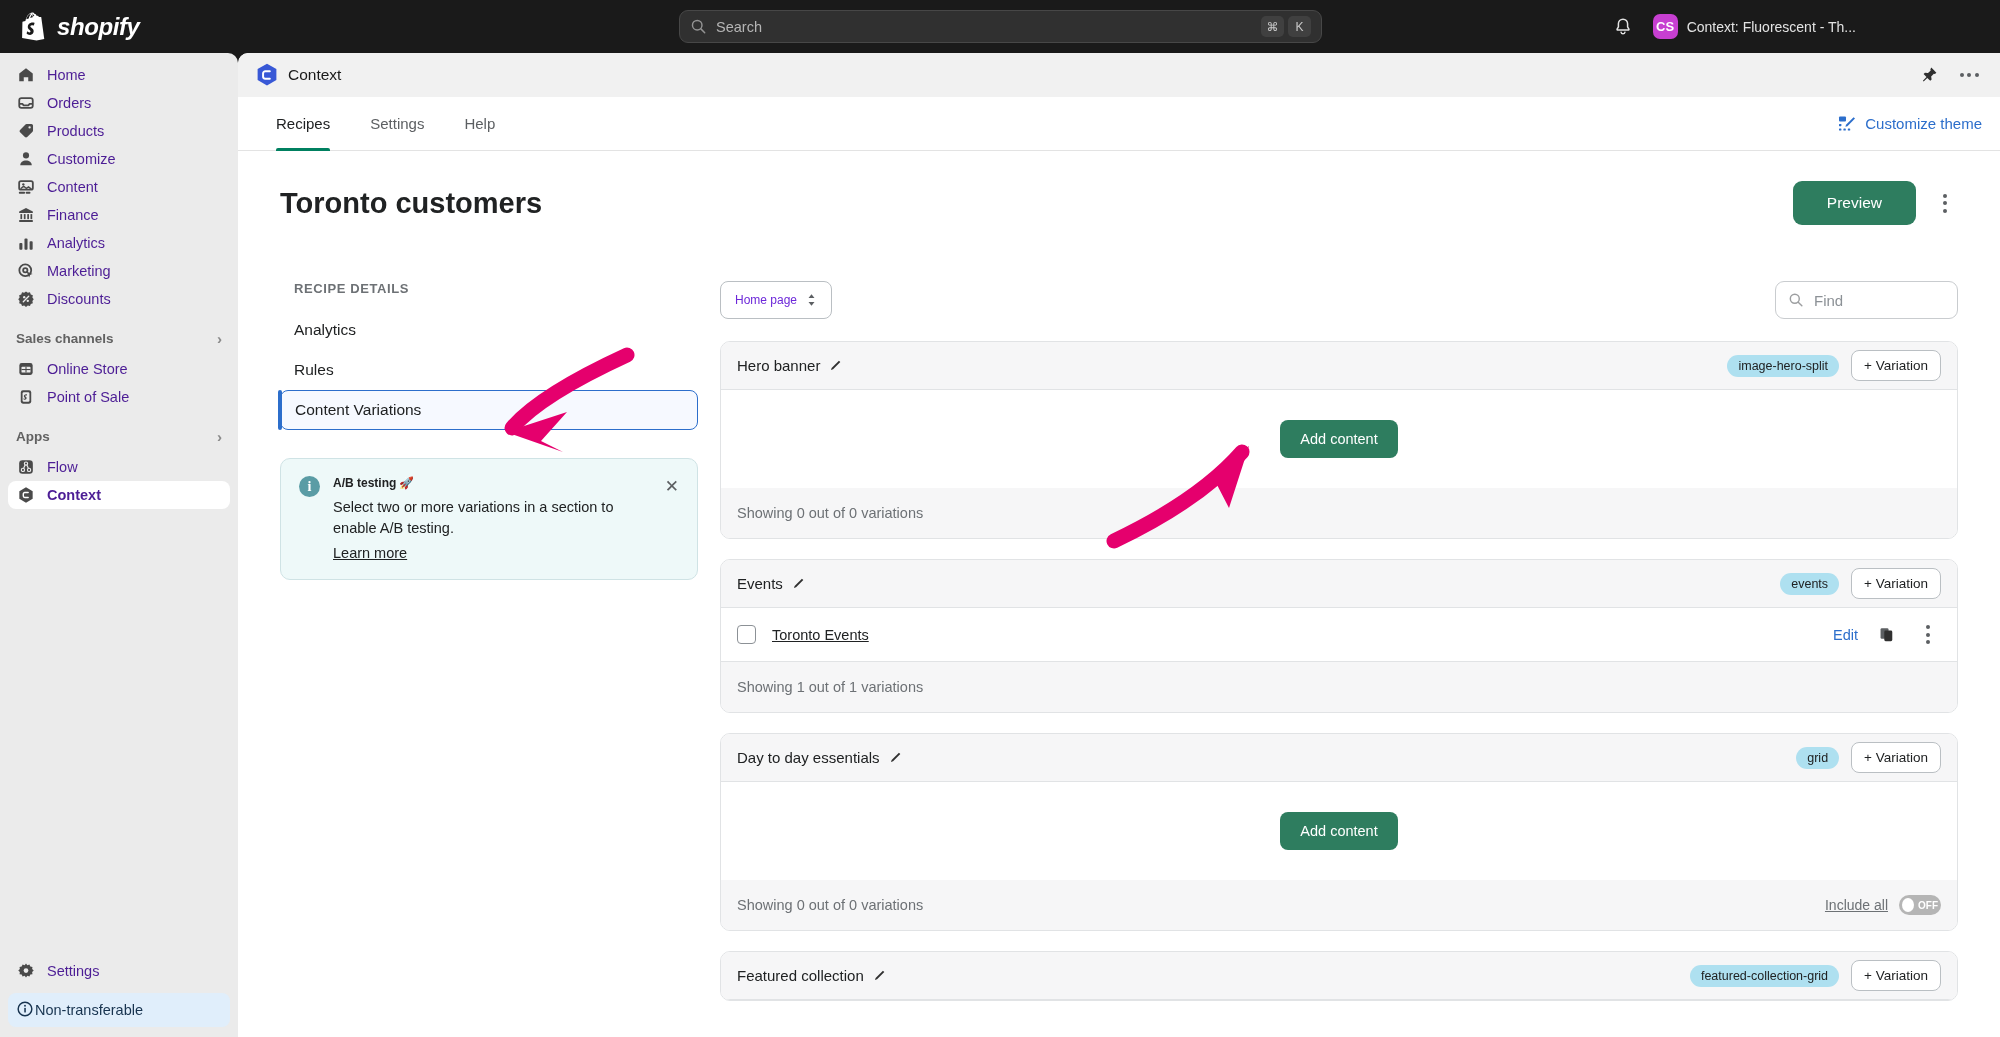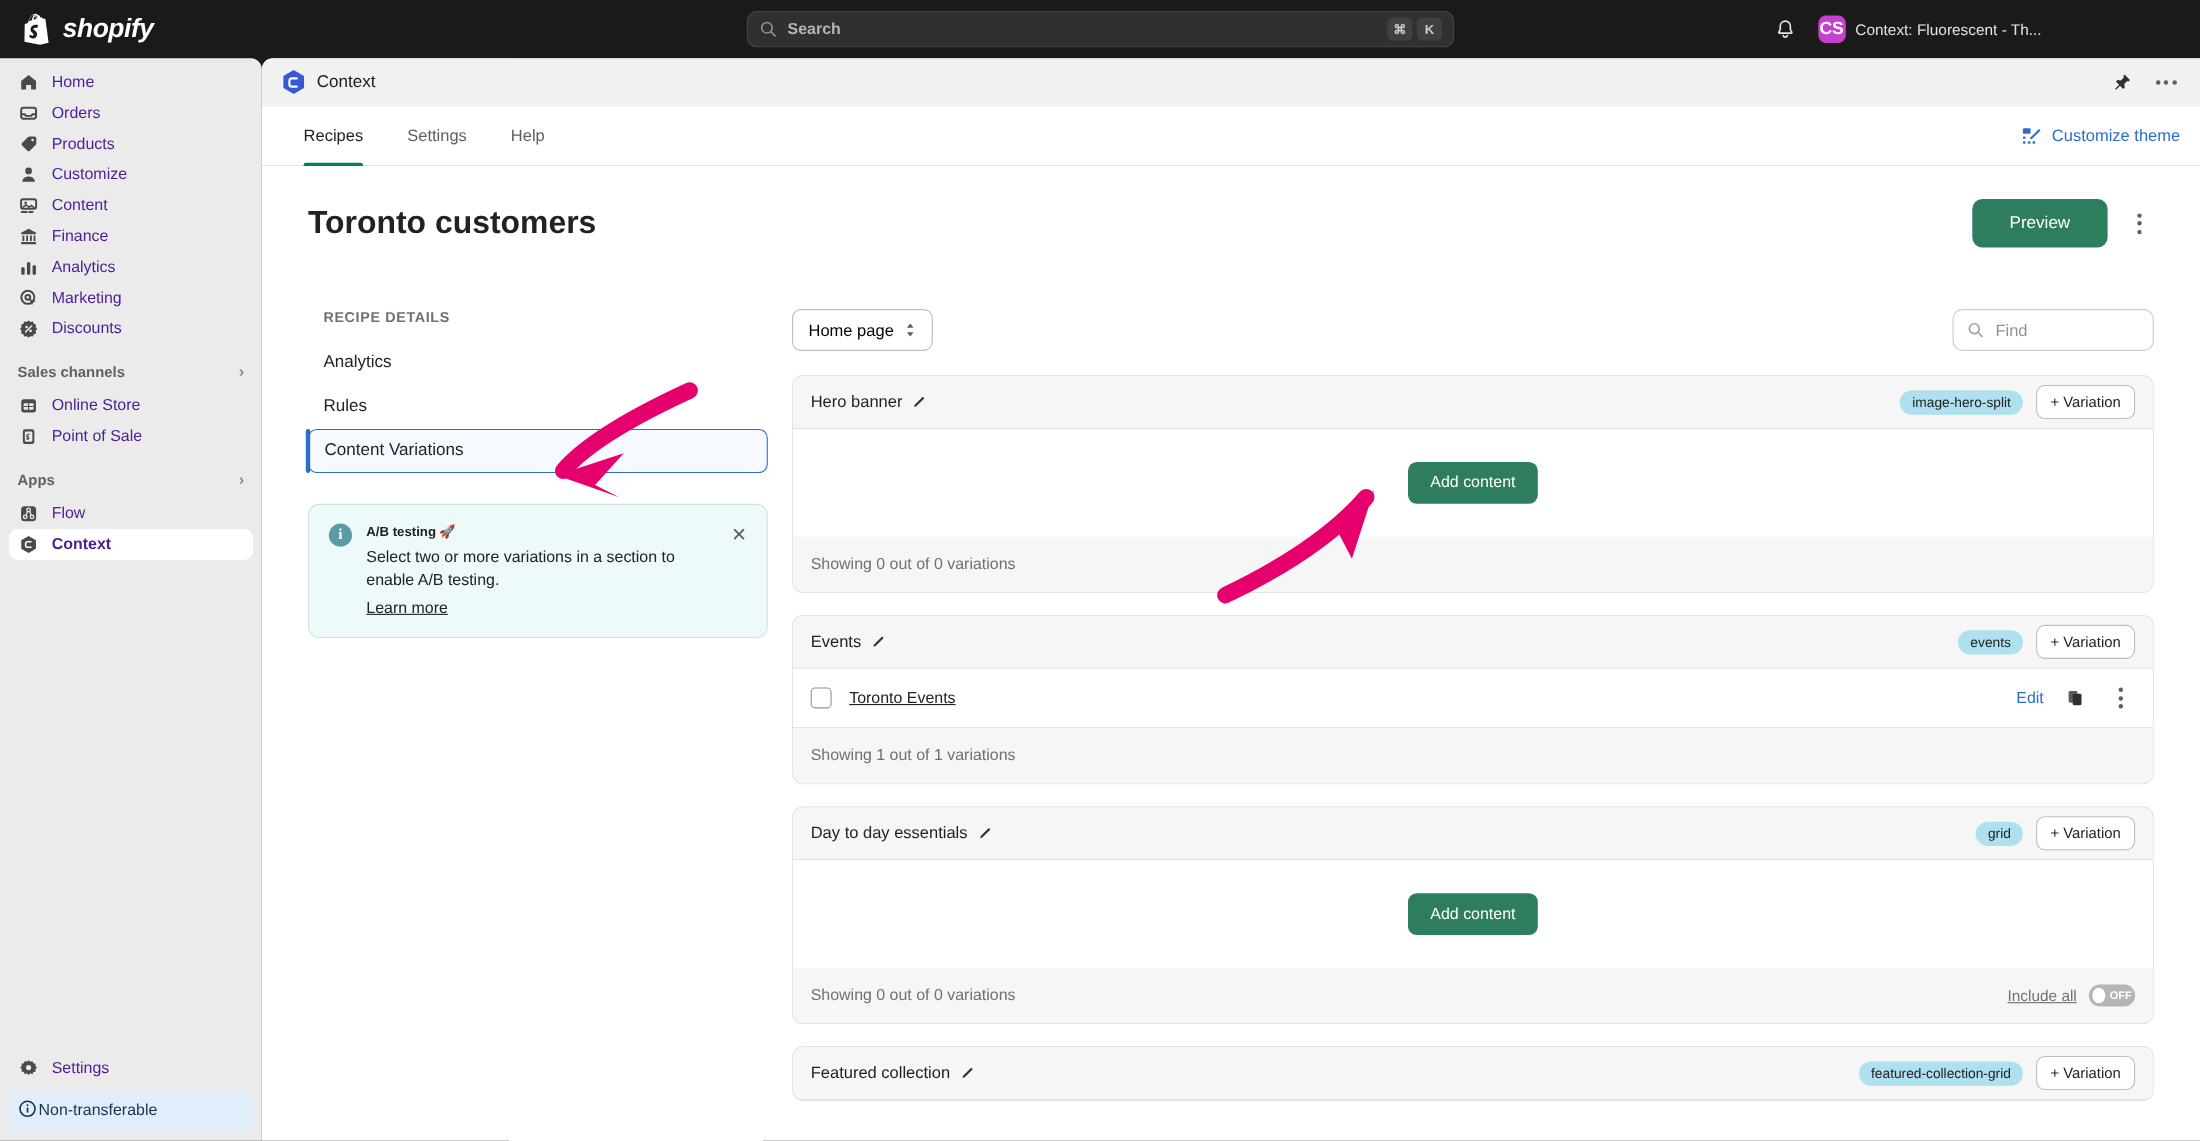--- a/index.html
+++ b/index.html
@@ -14,39 +14,39 @@
     position: absolute; top: 0; left: 0; width: 1876px; height: 53px;
     background: #1a1a1a; display: flex; align-items: center;
   }
   .logo { display: flex; align-items: center; gap: 9px; margin-left: 22px; }
   .logo-mark { width: 26px; height: 29px; }
   .logo-text { color: #fff; font-size: 24px; font-style: italic; font-weight: 700; letter-spacing: -.4px; }
 
   .searchwrap {
     position: absolute; left: 679px; top: 10px; width: 643px; height: 33px;
     background: #303030; border: 1px solid #474747; border-radius: 9px;
-    display: flex; align-items: center; padding: 0 10px; font-weight: bold;
+    display: flex; align-items: center; padding: 0 10px;
   }
   .searchwrap .sicon { width: 17px; height: 17px; margin-right: 9px; opacity: .75; }
   .search-ph { color: #b5b5b5; font-size: 14.5px; flex: 1; }
   .kbd {
     width: 23px; height: 21px; background: #404040; border-radius: 5px;
     color: #c9c9c9; font-size: 12px; display: flex; align-items: center;
     justify-content: center; margin-left: 4px;
   }
 
   .topright {
     position: absolute; right: 14px; top: 0; height: 53px;
     display: flex; align-items: center; gap: 14px;
   }
   .bell { width: 20px; height: 20px; }
   .userchip { display: flex; align-items: center; gap: 9px; padding: 3px 6px; border-radius: 8px; }
   .avatar {
     width: 25px; height: 25px; border-radius: 7px; background: #c73fd1;
-    color: #fff; font-size: 16px; font-weight: 600;
+    color: #fff; font-size: 13px; font-weight: 600;
     display: flex; align-items: center; justify-content: center;
   }
   .username { color: #e3e3e3; font-size: 14px; }
 
   
   .leftnav {
     position: absolute; left: 0; top: 53px; width: 238px; height: 984px;
     background: #ebebeb; border-top-right-radius: 10px;
     padding-top: 8px;
   }
@@ -150,21 +150,21 @@
   .callout-body { font-size: 14.5px; color: #202223; line-height: 1.45; max-width: 300px; }
   .callout-link { font-size: 14.5px; color: #202223; text-decoration: underline; display: inline-block; margin-top: 6px; }
   .callout-x { margin-left: auto; color: #5c5f62; font-size: 17px; cursor: pointer; align-self: flex-start; }
 
   
   .rightcol { flex: 1; min-width: 0; }
   .toolbar { display: flex; align-items: center; margin-bottom: 22px; }
   .select-btn {
     height: 38px; border: 1px solid #babfc3; border-radius: 8px; background: #fff;
     display: flex; align-items: center; gap: 9px; padding: 0 14px;
-    font-size: 15px; color: #000000; cursor: pointer;
+    font-size: 12px; color: #6d28d9; cursor: pointer;
   }
   .findbox {
     margin-left: auto; width: 183px; height: 38px; border: 1px solid #c9cccf;
     border-radius: 9px; display: flex; align-items: center; padding: 0 12px; background: #fff;
   }
   .findbox .sicon { width: 16px; height: 16px; margin-right: 10px; opacity: .6; }
   .find-ph { color: #8c9196; font-size: 15px; }
 
   .card {
     border: 1px solid #e1e3e5; border-radius: 10px; background: #fff;

